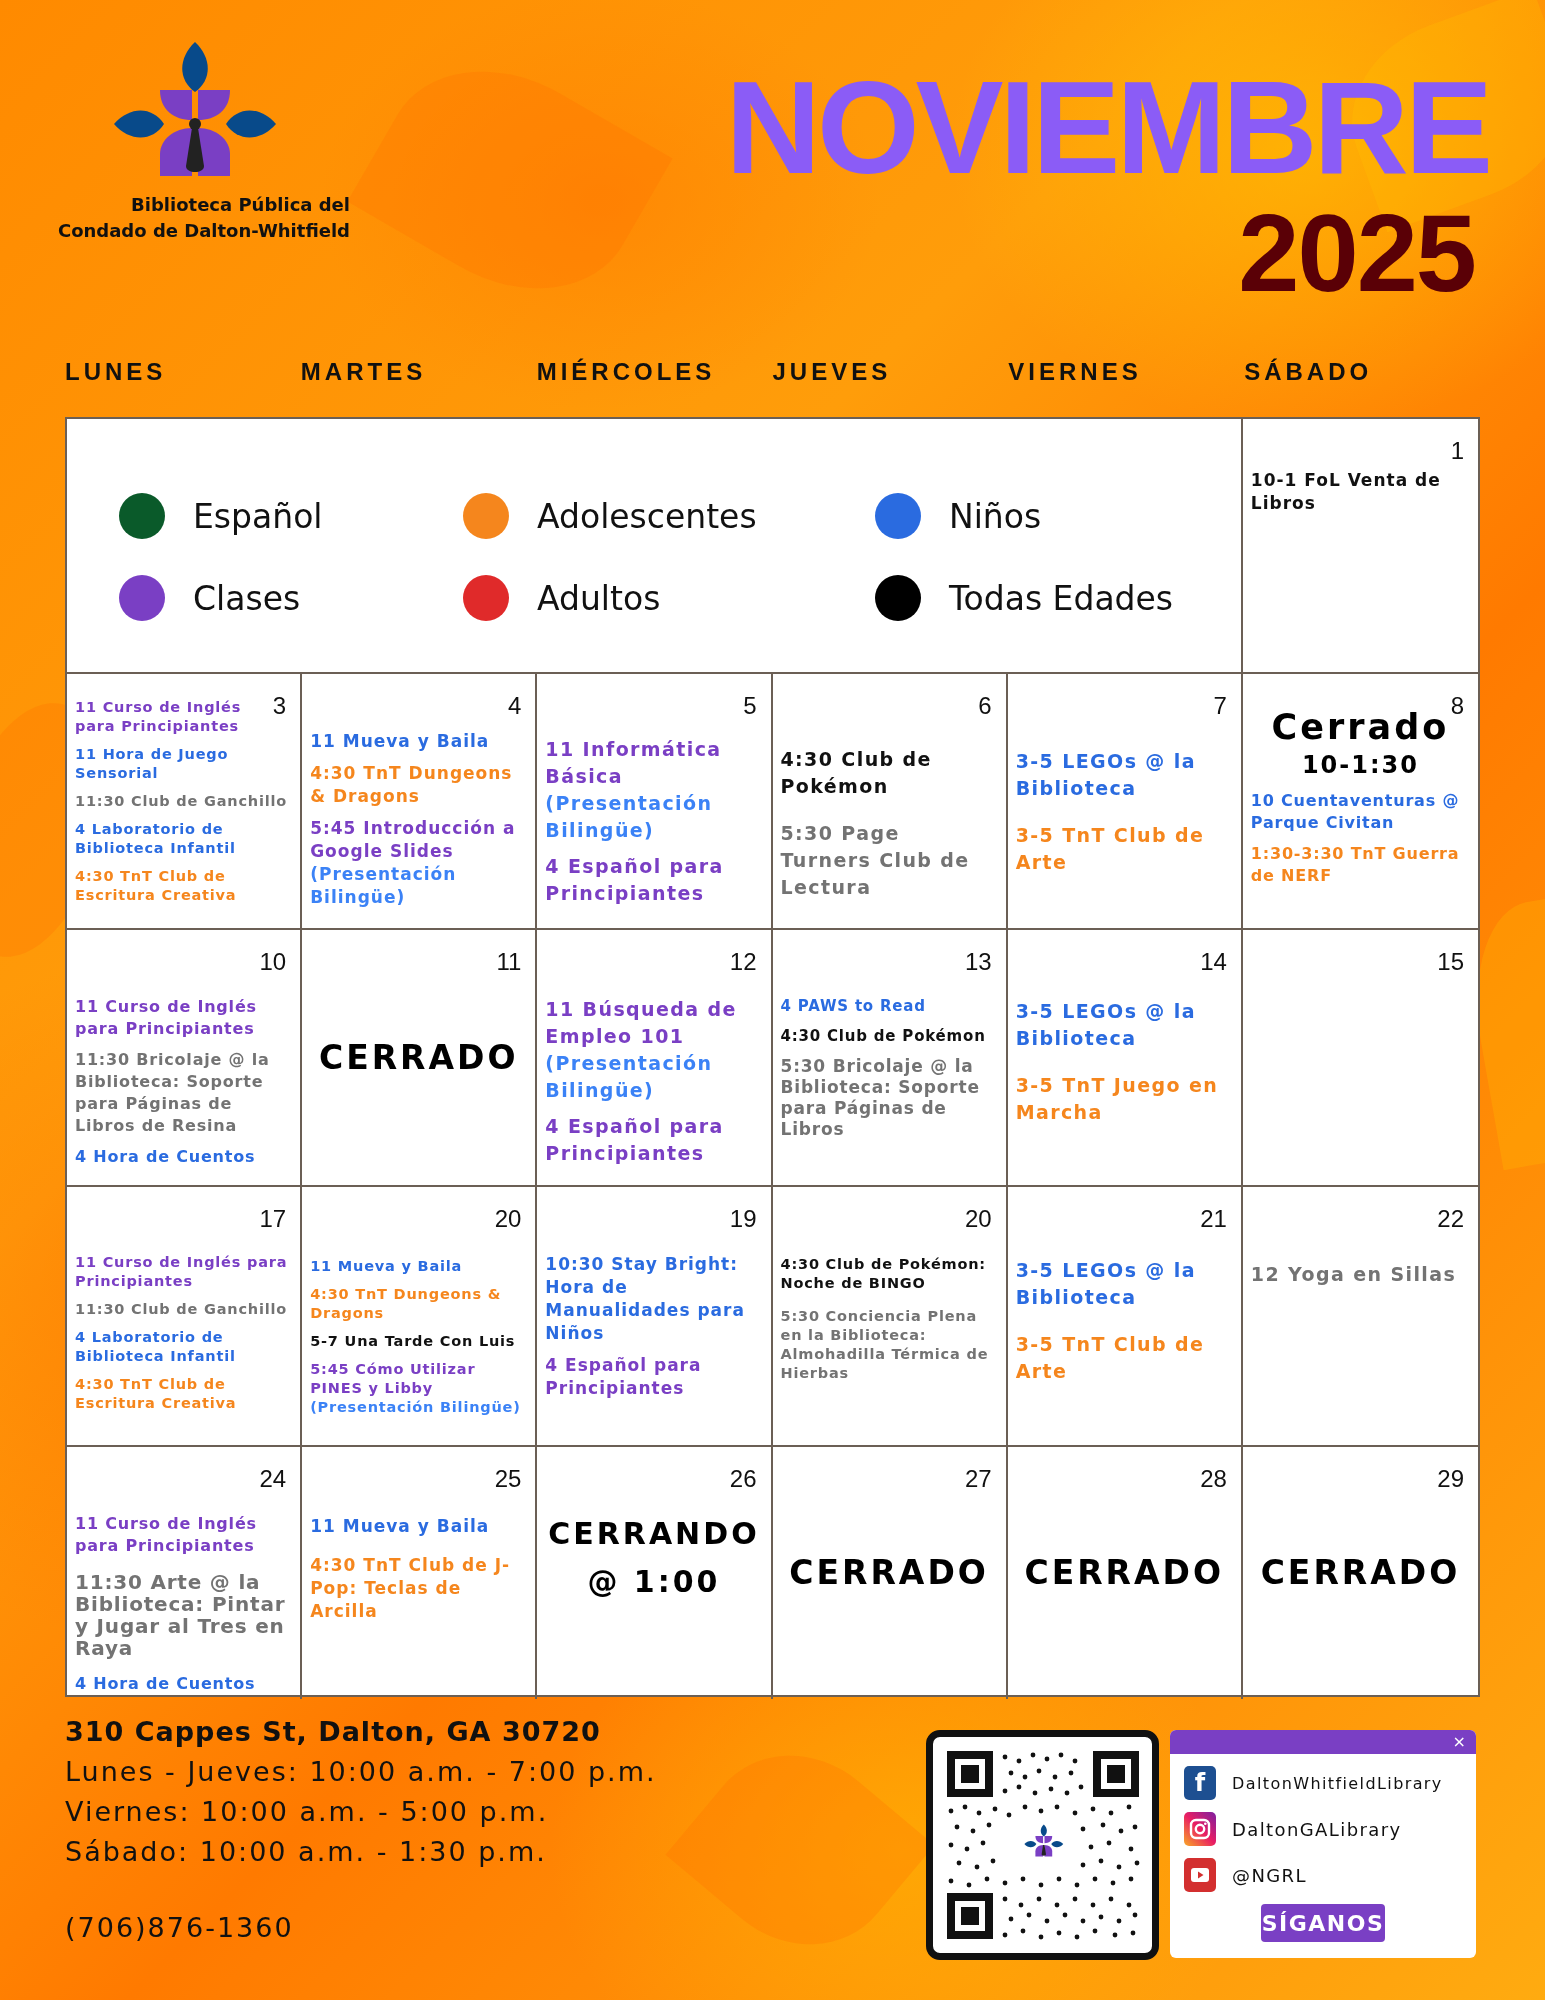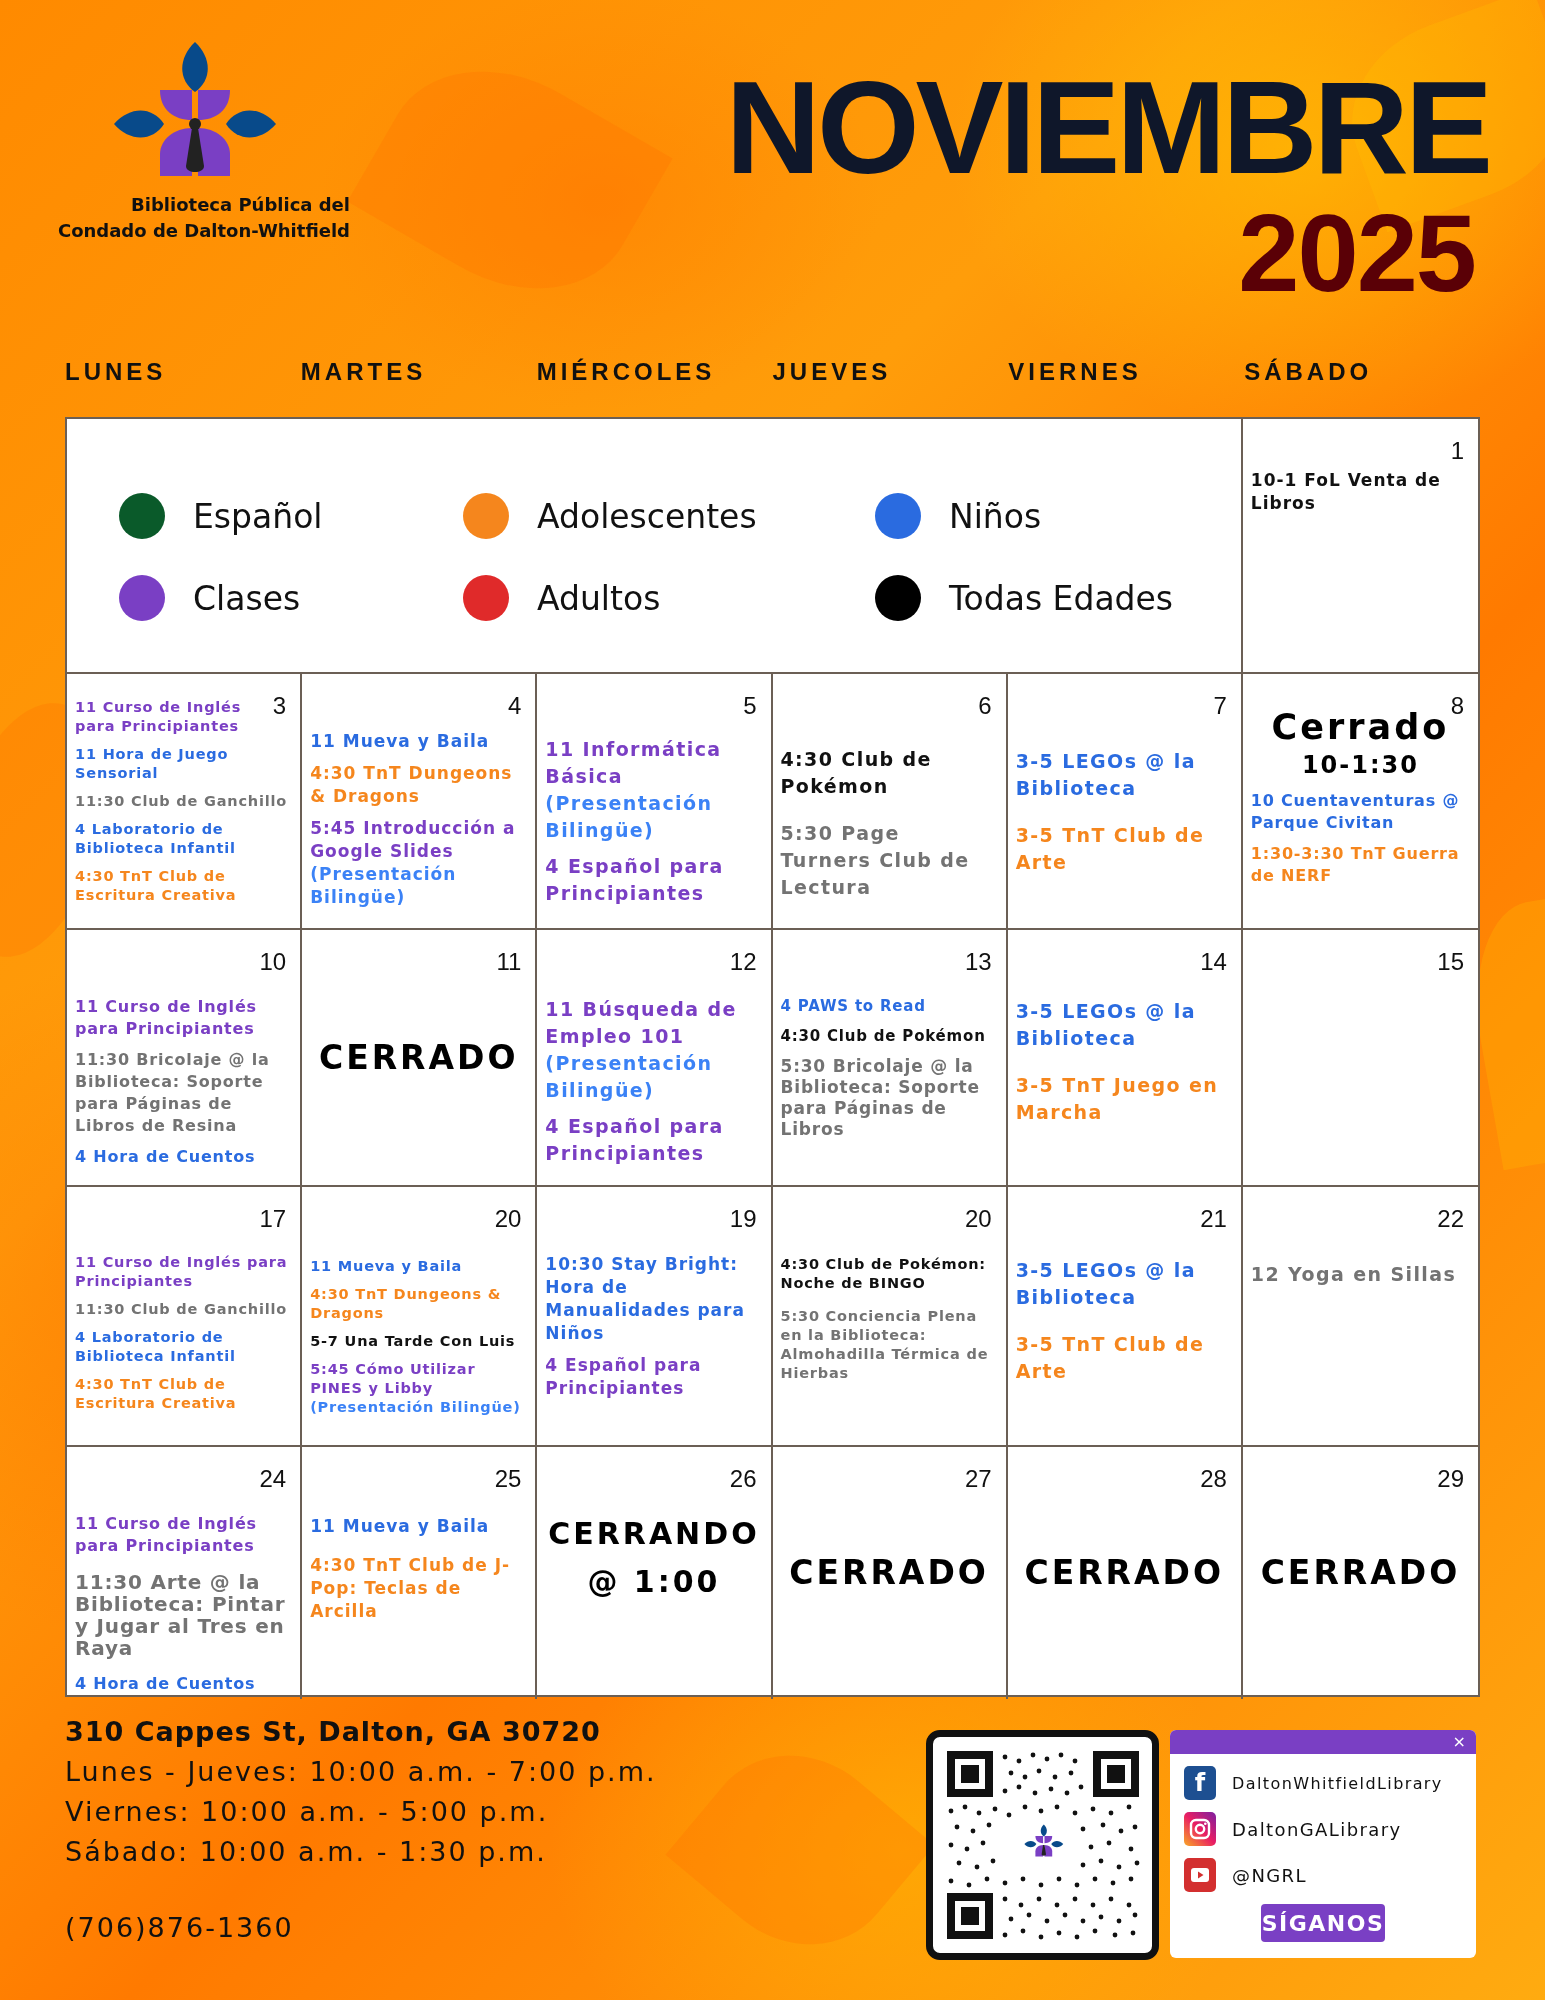--- a/index.html
+++ b/index.html
@@ -13,21 +13,21 @@
       radial-gradient(ellipse 500px 400px at 900px 1850px, rgba(255,190,0,0.5), transparent 70%),
       radial-gradient(ellipse 400px 300px at 600px 200px, rgba(255,120,0,0.45), transparent 70%),
       linear-gradient(135deg, #ff8a00 0%, #ff9d0a 35%, #ff7a00 60%, #ffab10 100%);
   }
   .leaf { position: absolute; border-radius: 50% 0 50% 0; opacity: 0.25; }
 
   
   .logo { position: absolute; left: 40px; top: 36px; width: 310px; text-align: right; }
   .logo svg { display: block; margin: 0 auto; }
   .logo-text { font-family: "DejaVu Sans", sans-serif; font-weight: bold; font-size: 18px; line-height: 26px; color: #111; margin-top: 16px; }
-  .title-month { position: absolute; right: 56px; top: 62px; font-family: "Liberation Sans", sans-serif; font-weight: bold; font-size: 132px; letter-spacing: -4px; color: #0f172a; line-height: 1; }
+  .title-month { position: absolute; right: 56px; top: 62px; font-family: "Liberation Sans", sans-serif; font-weight: bold; font-size: 132px; letter-spacing: -4px; color: #8b5cf6; line-height: 1; }
   .title-year { position: absolute; right: 70px; top: 198px; font-family: "Liberation Sans", sans-serif; font-weight: bold; font-size: 110px; letter-spacing: -2px; color: #5a0006; line-height: 1; }
 
   .dow-row { position: absolute; top: 358px; left: 65px; width: 1415px; display: grid; grid-template-columns: repeat(6, 1fr); }
   .dow { font-family: "Liberation Sans", sans-serif; font-weight: bold; font-size: 24px; letter-spacing: 4px; color: #111; }
 
   
   .grid { position: absolute; left: 65px; top: 417px; width: 1415px; height: 1280px; background: #fff; border: 2px solid #6b5f55;
     display: grid; grid-template-columns: repeat(6, 1fr); grid-template-rows: 255px 256px 257px 260px 252px; }
   .cell { border-right: 2px solid #6b5f55; border-bottom: 2px solid #6b5f55; position: relative; padding: 8px 8px 6px 8px; overflow: hidden; }
   .cell.lastcol { border-right: none; }

